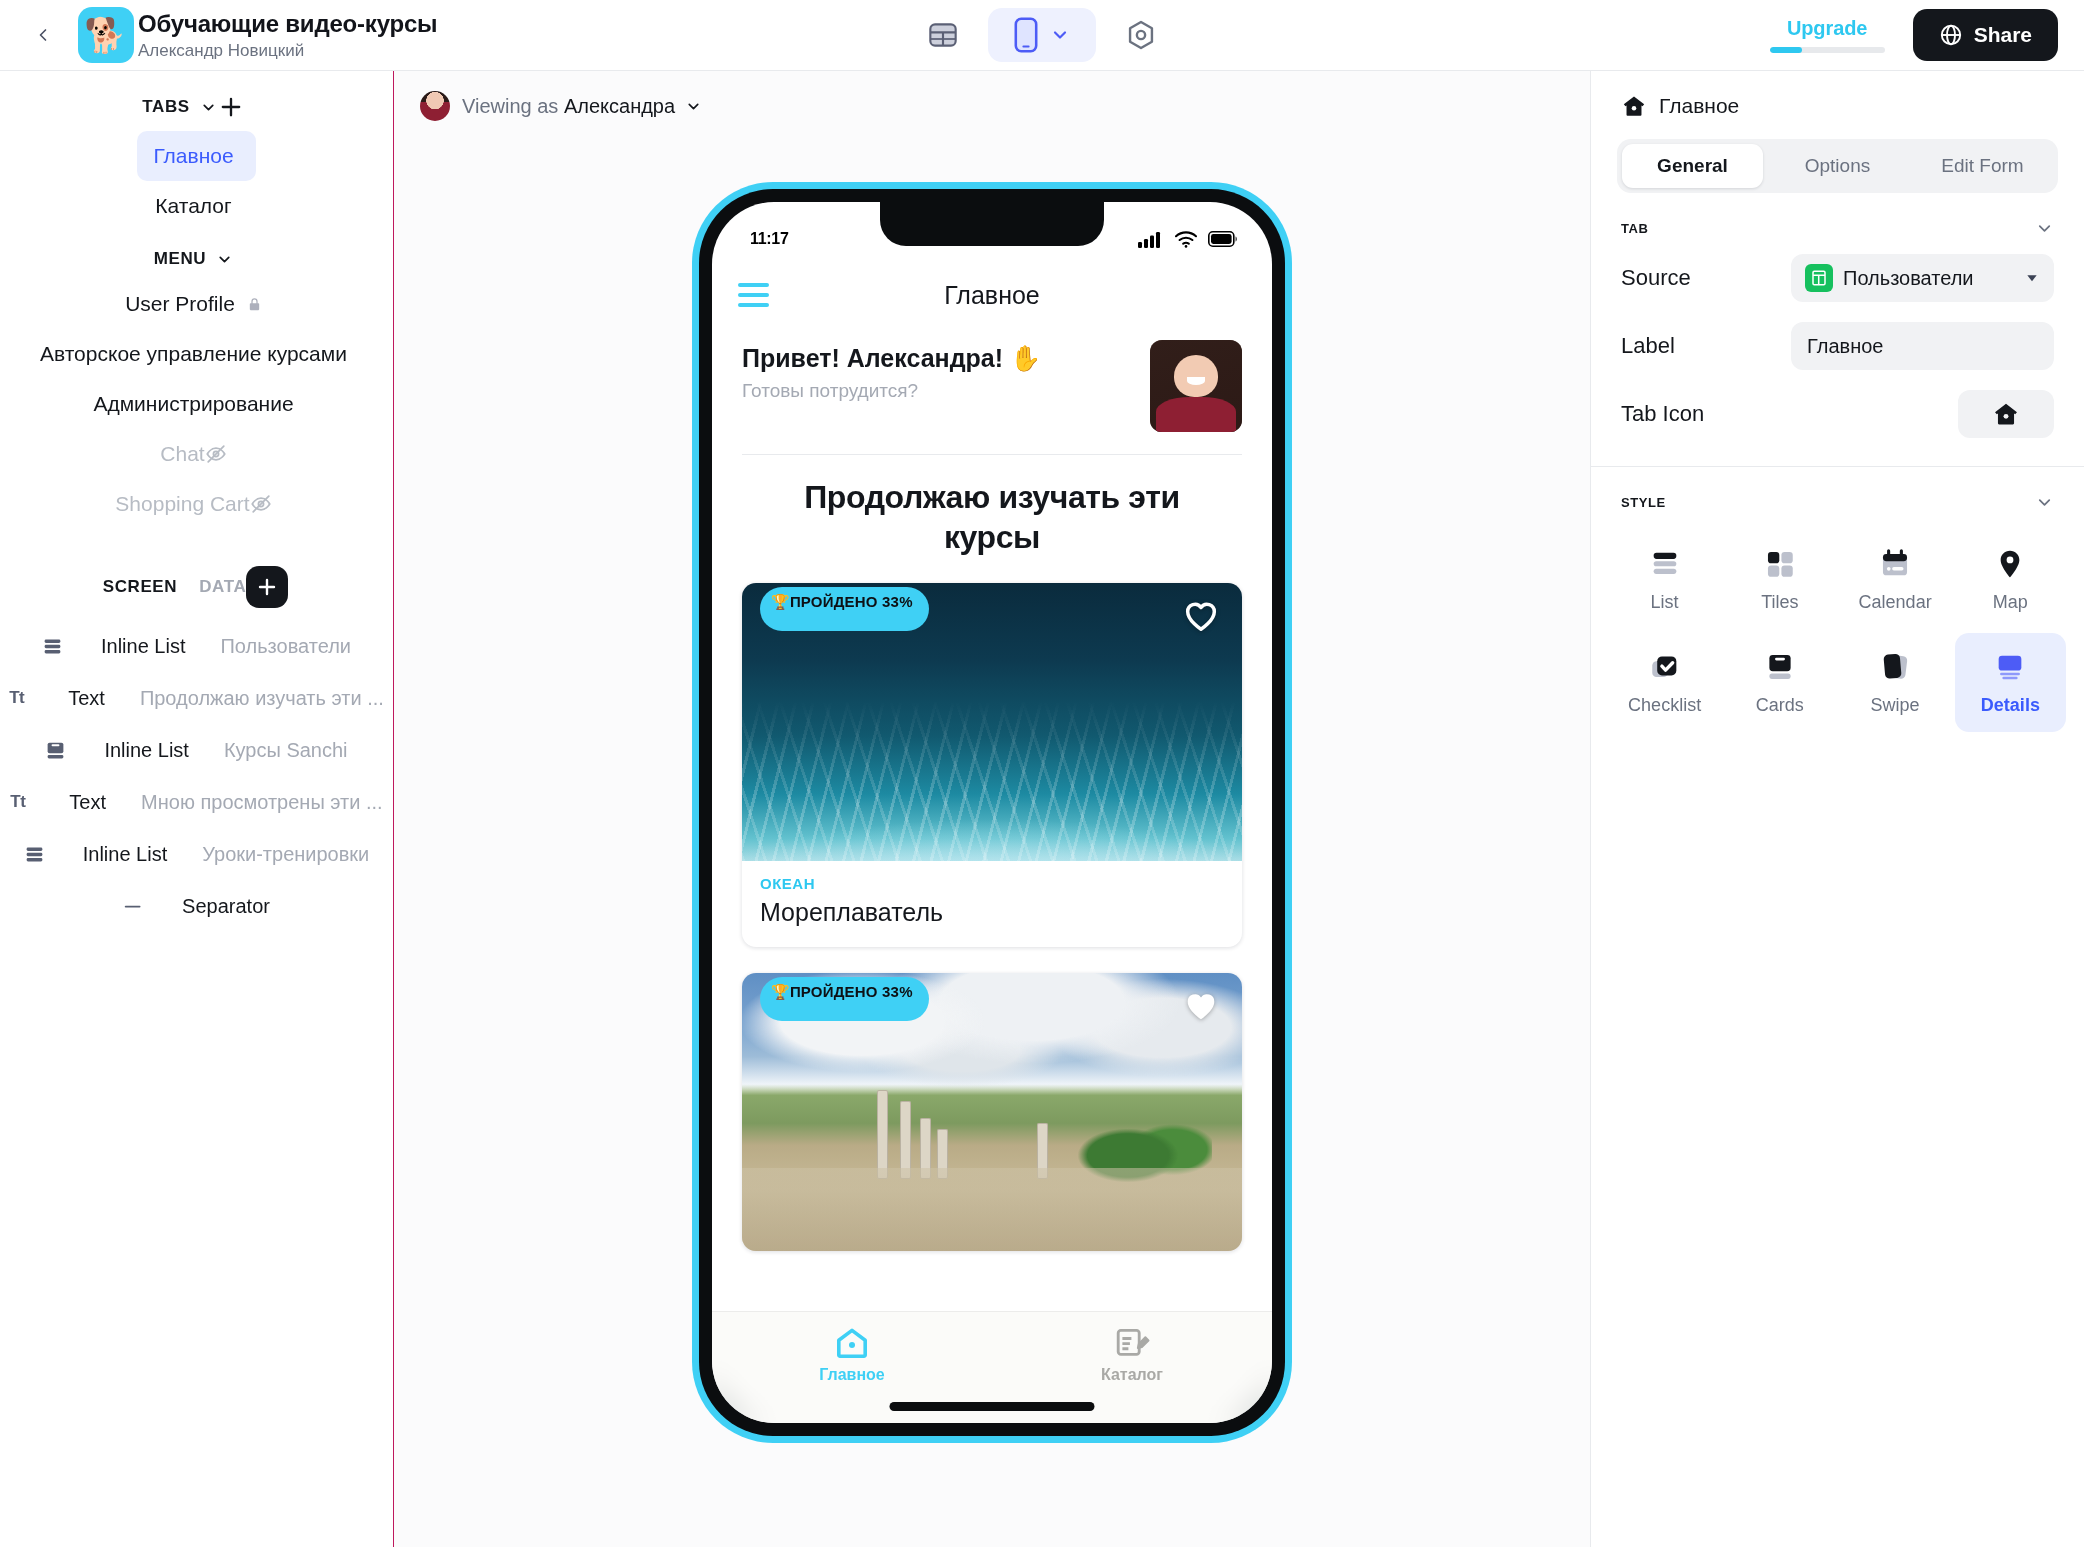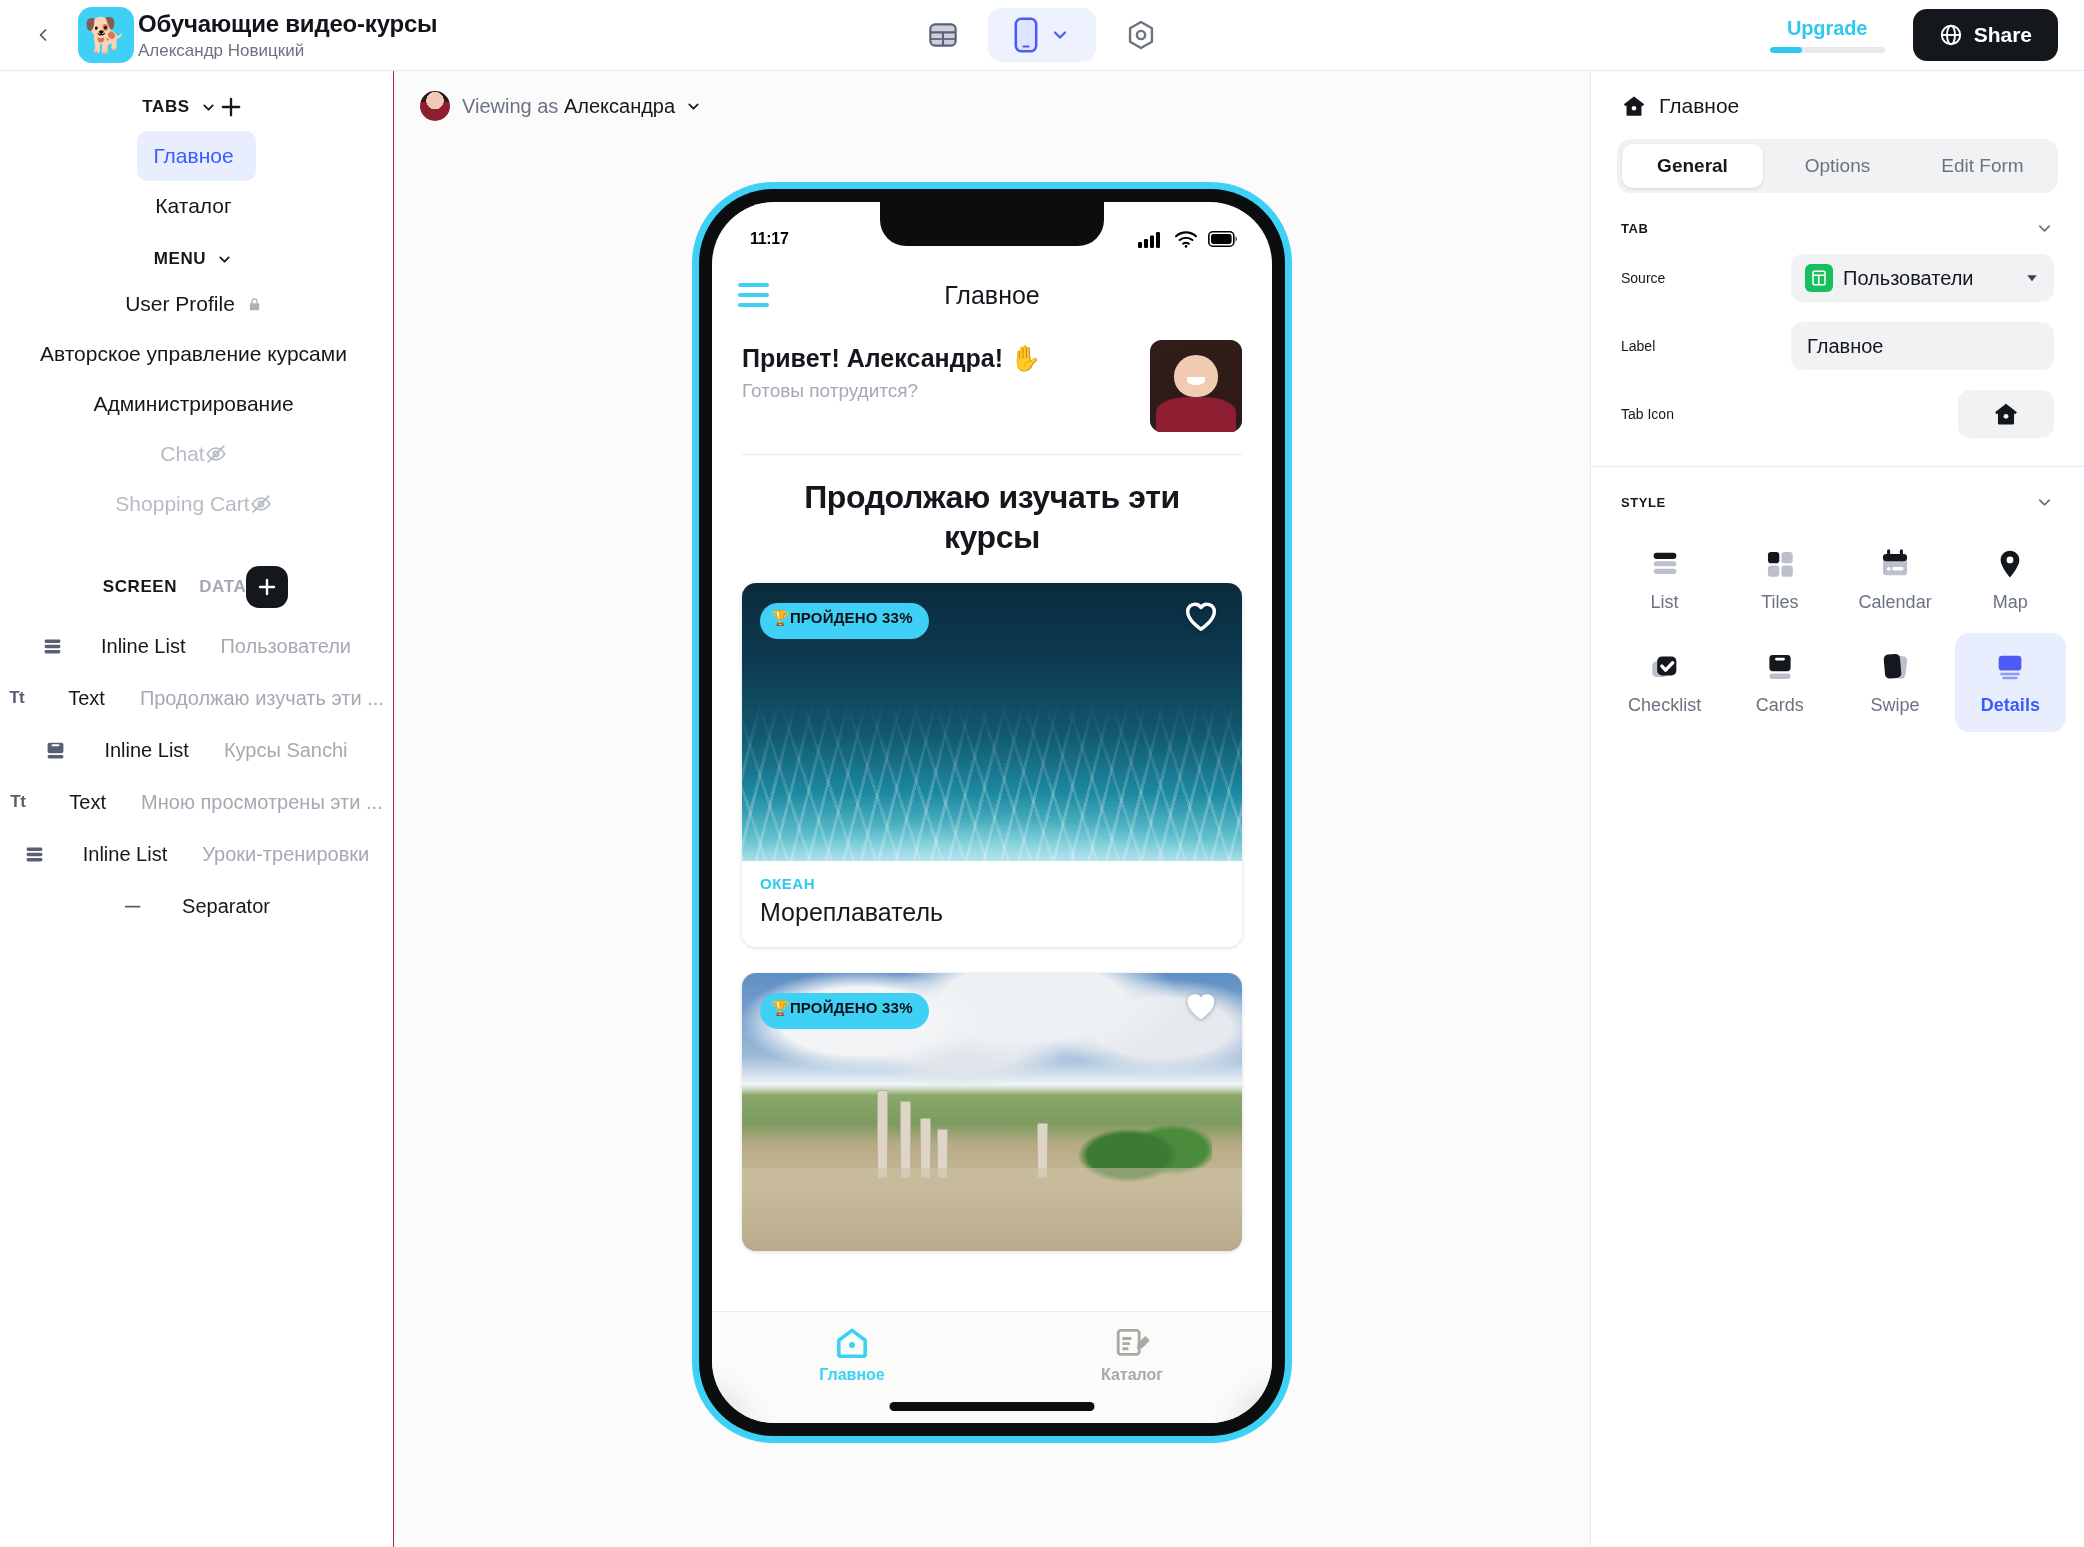--- a/index.html
+++ b/index.html
@@ -214,22 +214,22 @@
   }
   .img-ruins .col { position:absolute; bottom:26%; width:11px; background:#ddd6c6;
     border-radius:2px; box-shadow: 0 0 0 1px rgba(120,112,95,.35) inset; }
   .img-ruins .tree { position:absolute; right:6%; bottom:22%; width:28%; height:26%;
     background: radial-gradient(ellipse 50% 52% at 40% 52%, #3d7a33 0 58%, rgba(61,122,51,0) 72%),
                 radial-gradient(ellipse 42% 48% at 72% 44%, #4b8c3c 0 58%, rgba(75,140,60,0) 74%); }
   .img-ruins .wall { position:absolute; left:0; bottom:0; width:100%; height:30%;
     background: linear-gradient(180deg,#cdc2a6 0%, #b6a88a 100%); opacity:.55; }
 
   .badge {
-    position:absolute; left:18px; top:20px; background:#3fd0f5; color:#0d1014;
-    border-radius: 999px; padding: 6px 16px 12px 11px; font-size:15px; font-weight:700;
+    position:absolute; left:18px; top:4px; background:#3fd0f5; color:#0d1014;
+    border-radius: 999px; padding: 6px 16px 20px 11px; font-size:15px; font-weight:700;
     display:flex; align-items:center; gap:2px; letter-spacing:.2px;
   }
   .heart { position:absolute; right:22px; top:14px; cursor:pointer; }
   .heart svg { width:38px; height:38px; display:block; filter: drop-shadow(0 1px 2px rgba(0,0,0,.3)); }
   .card-body { padding: 14px 18px 20px 18px; }
   .card-kicker { font-size:15px; font-weight:700; color:#2ec8f0; letter-spacing:.5px; }
   .card-title { font-size:25px; color:#14171c; margin-top:6px; }
 
   .tabbar {
     position:absolute; left:0; right:0; bottom:0; height: 112px;
@@ -260,21 +260,21 @@
   .seg { flex:1; text-align:center; padding: 11px 0; border-radius:11px; font-size:19px;
     color:#6b7280; cursor:pointer; }
   .seg.on { background:#fff; color:#14171c; font-weight:700; box-shadow:0 1px 3px rgba(16,24,40,.13); }
 
   .group-head { display:flex; align-items:center; padding: 26px 30px 6px 30px; }
   .group-title { font-size:13px; font-weight:700; color:#14171c; letter-spacing:.6px; }
   .group-chev { margin-left:auto; display:flex; cursor:pointer;}
   .group-chev svg { width:19px;height:19px;}
 
   .row { display:flex; align-items:center; padding: 10px 30px; min-height:56px; }
-  .row-label { font-size:14px; color:#14171c; width: 170px; flex:0 0 170px; }
+  .row-label { font-size:22px; color:#14171c; width: 170px; flex:0 0 170px; }
   .ctrl { flex:1; background:#f1f2f4; border-radius:12px; height:48px; display:flex; align-items:center;
     padding: 0 14px; cursor:pointer; }
   .ctrl .val { font-size:20px; color:#14171c; margin-left:10px; }
   .ctrl .caret { margin-left:auto; display:flex; }
   .ctrl .caret svg { width:16px; height:16px; }
   .sheet-ico { width:28px;height:28px;border-radius:6px;background:#16c05e;display:flex;align-items:center;justify-content:center; }
   .sheet-ico svg { width:18px;height:18px; }
   .icon-ctrl { margin-left:auto; width:96px; height:48px; background:#f1f2f4; border-radius:12px;
     display:flex; align-items:center; justify-content:center; cursor:pointer; }
   .icon-ctrl svg { width:28px;height:28px; }

